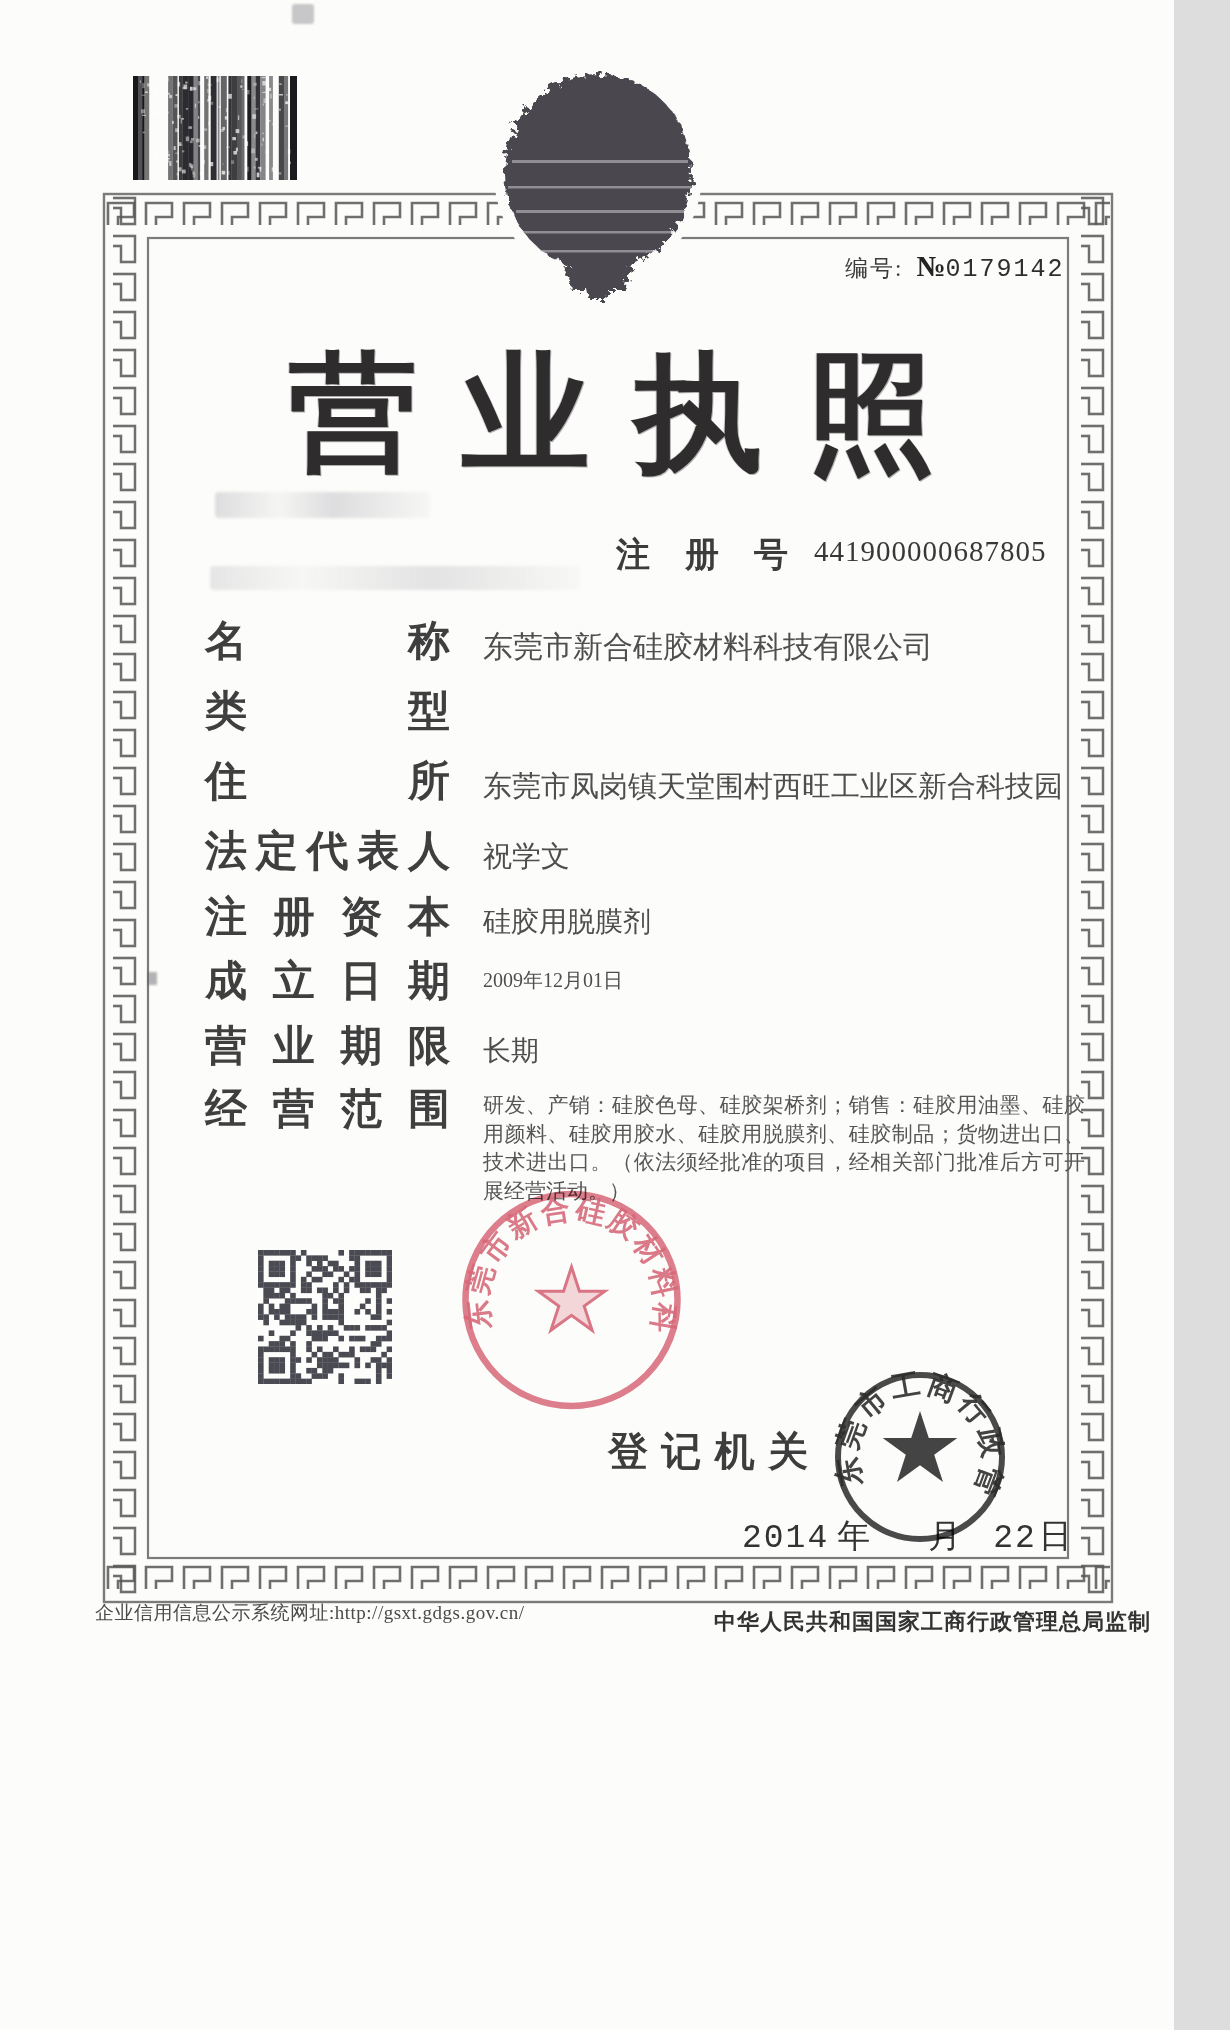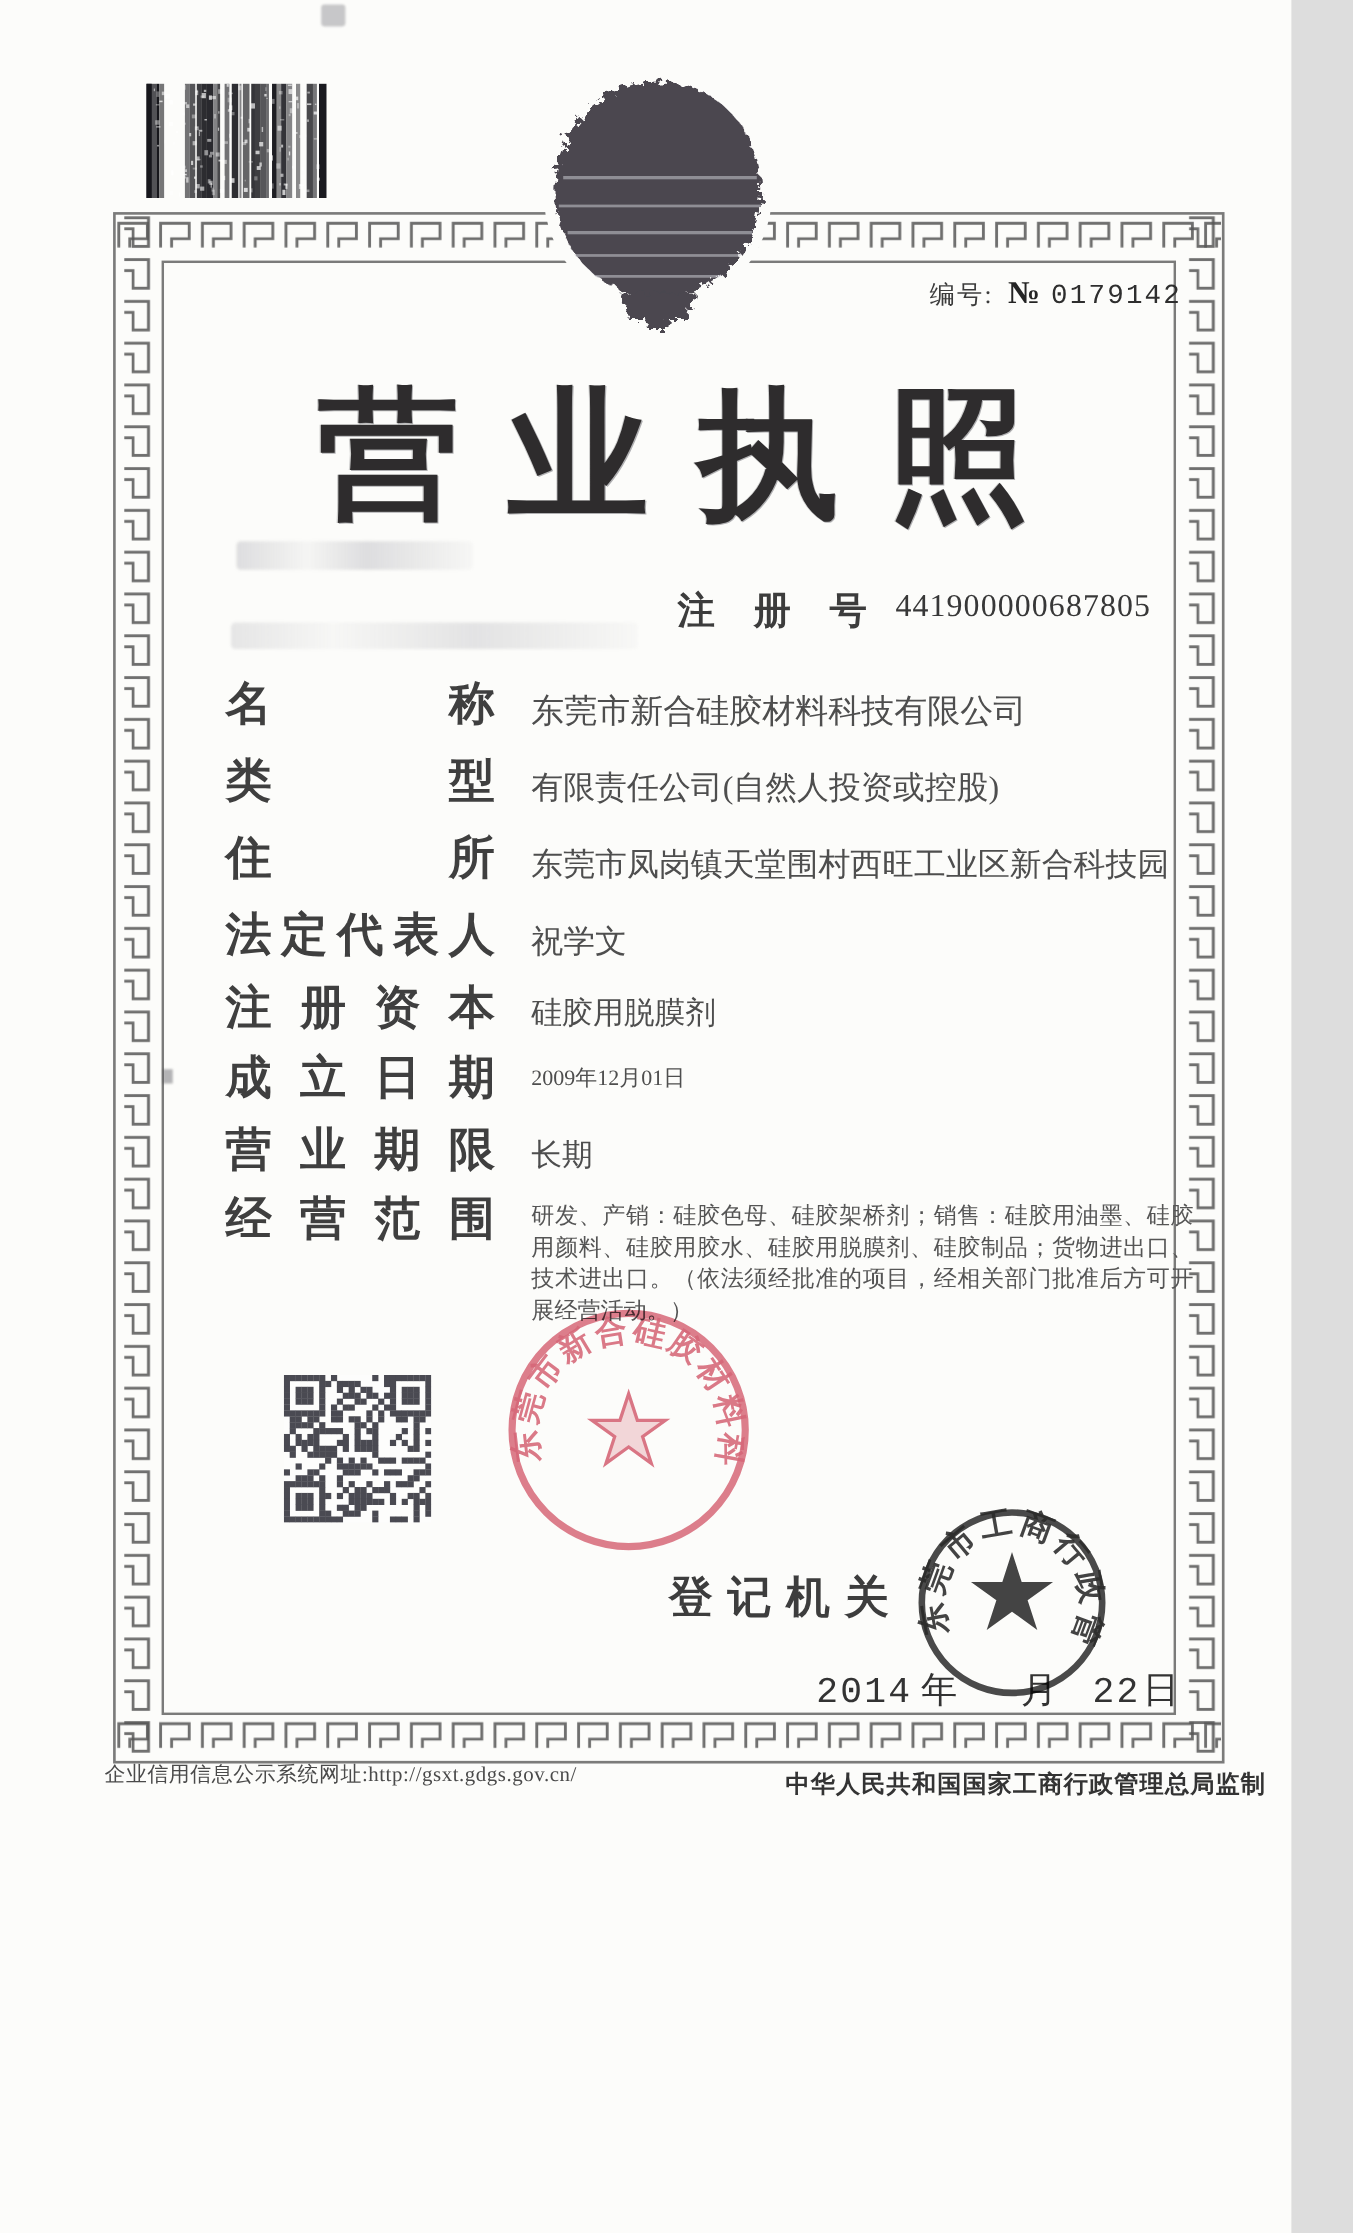--- a/index.html
+++ b/index.html
@@ -12,21 +12,21 @@
 
   
   #barcode{position:absolute;left:133px;top:76px;z-index:2;}
   #qr{position:absolute;left:258px;top:1250px;z-index:2;}
   #emblem{position:absolute;left:492px;top:68px;z-index:3;}
 
   
   .serial{left:845px;top:250px;display:flex;align-items:baseline;z-index:4;}
   .serial .s-lbl{font-size:23px;color:#3b3b3b;letter-spacing:2px;}
   .serial .s-no{font-size:29px;font-weight:700;margin-left:13px;color:#242424;}
-  .serial .s-num{font-size:25px;margin-left:10px;letter-spacing:2px;color:#2e2e2e;
+  .serial .s-num{font-size:25px;margin-left:0;letter-spacing:2px;color:#2e2e2e;
                  font-family:"Liberation Mono",monospace;}
 
   
   .title{left:289px;top:350px;width:646px;font-size:128px;line-height:1;font-weight:800;
          color:#2e2c2d;z-index:4;text-shadow:1px 1px 0 rgba(85,85,90,.45),-1px 0 0 rgba(95,95,100,.3);}
 
   
   .regno{left:616px;top:532px;display:flex;align-items:flex-start;z-index:4;}
   .regno .lbl{width:172px;font-size:34px;font-weight:600;color:#3c3c3c;}
   .regno .num{margin-left:26px;margin-top:3px;font-size:29px;letter-spacing:1px;color:#383838;}
@@ -327,21 +327,20 @@
         <span>名</span>
         <span>称</span>
       </span>
     <span class="val">东莞市新合硅胶材料科技有限公司</span>
   </div>
   <div class="row r1">
     <span class="lbl spread">
         <span>类</span>
         <span>型</span>
       </span>
-    <span class="val">有限责任公司(自然人投资或控股)</span>
   </div>
   <div class="row r2">
     <span class="lbl spread">
         <span>住</span>
         <span>所</span>
       </span>
     <span class="val">东莞市凤岗镇天堂围村西旺工业区新合科技园</span>
   </div>
   <div class="row r3">
     <span class="lbl spread">

